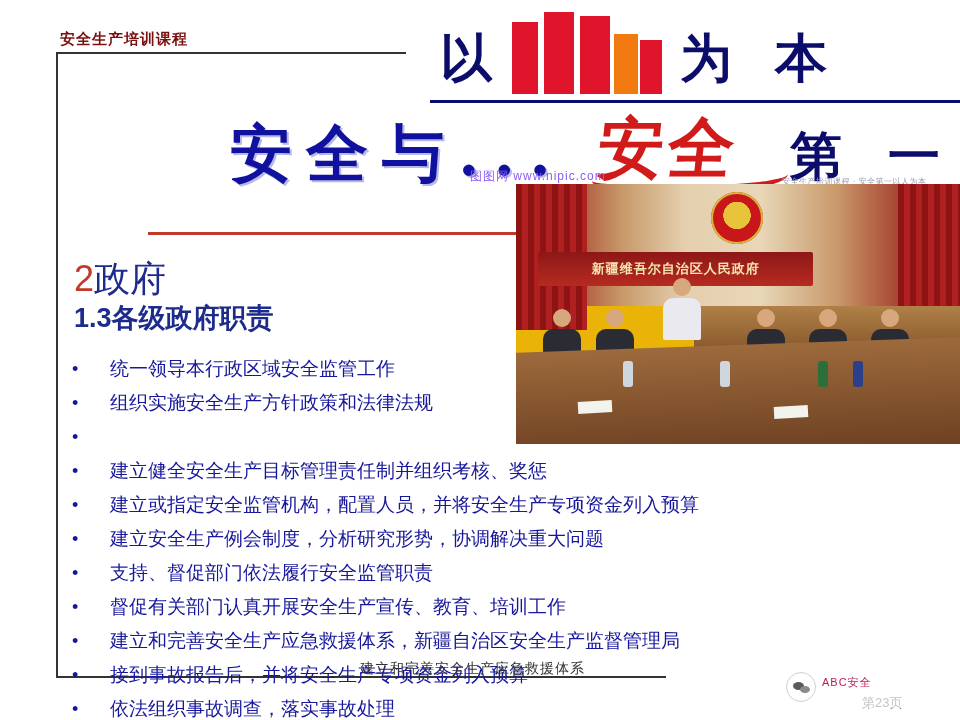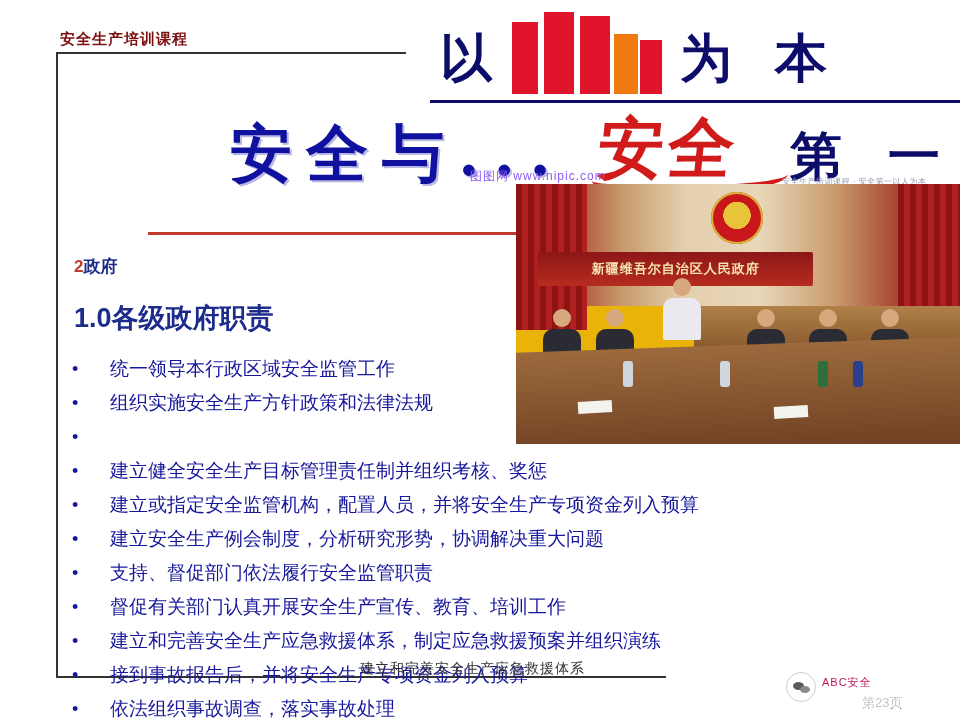--- a/index.html
+++ b/index.html
@@ -204,22 +204,22 @@
     color: #9aa0b4;
     letter-spacing: 0.5px;
     white-space: nowrap;
   }
 
   
   .sec-num {
     position: absolute;
     left: 74px;
     top: 255px;
-    font-size: 17px;
-    font-weight: bold;
+    font-size: 36px;
+    font-weight: normal;
     color: #1d2b8c;
     white-space: nowrap;
   }
   .sec-num .n { color: #c0392b; }
   .sub-head {
     position: absolute;
     left: 74px;
     top: 300px;
     font-size: 27px;
     font-weight: bold;
@@ -508,21 +508,21 @@
   <div class="ph-bottle" style="left:76%; bottom:22%; background:#2b3f8a;"></div>
   <div class="ph-paper" style="left:14%; bottom:12%;"></div>
   <div class="ph-paper" style="left:58%; bottom:10%;"></div>
 </div>
 
 <div class="sec-num">
   <span class="n">2</span><span>政府</span>
 </div>
 
 <div class="sub-head">
-  <span class="n">1.0</span><span>各级政府职责</span>
+  <span class="n">1.3</span><span>各级政府职责</span>
 </div>
 
 <div class="bullets">
   <div class="bullet">
     <span class="dot">•</span>
     <span class="txt">统一领导本行政区域安全监管工作</span>
   </div>
   <div class="bullet">
     <span class="dot">•</span>
     <span class="txt">组织实施安全生产方针政策和法律法规</span>
@@ -545,21 +545,21 @@
   <div class="bullet">
     <span class="dot">•</span>
     <span class="txt">支持、督促部门依法履行安全监管职责</span>
   </div>
   <div class="bullet">
     <span class="dot">•</span>
     <span class="txt">督促有关部门认真开展安全生产宣传、教育、培训工作</span>
   </div>
   <div class="bullet">
     <span class="dot">•</span>
-    <span class="txt">建立和完善安全生产应急救援体系，制定应急救援预案并组织演练</span>
+    <span class="txt">建立和完善安全生产应急救援体系，新疆自治区安全生产监督管理局</span>
   </div>
   <div class="bullet">
     <span class="dot">•</span>
     <span class="txt">接到事故报告后，并将安全生产专项资金列入预算</span>
   </div>
   <div class="bullet">
     <span class="dot">•</span>
     <span class="txt">依法组织事故调查，落实事故处理</span>
   </div>
 </div>

